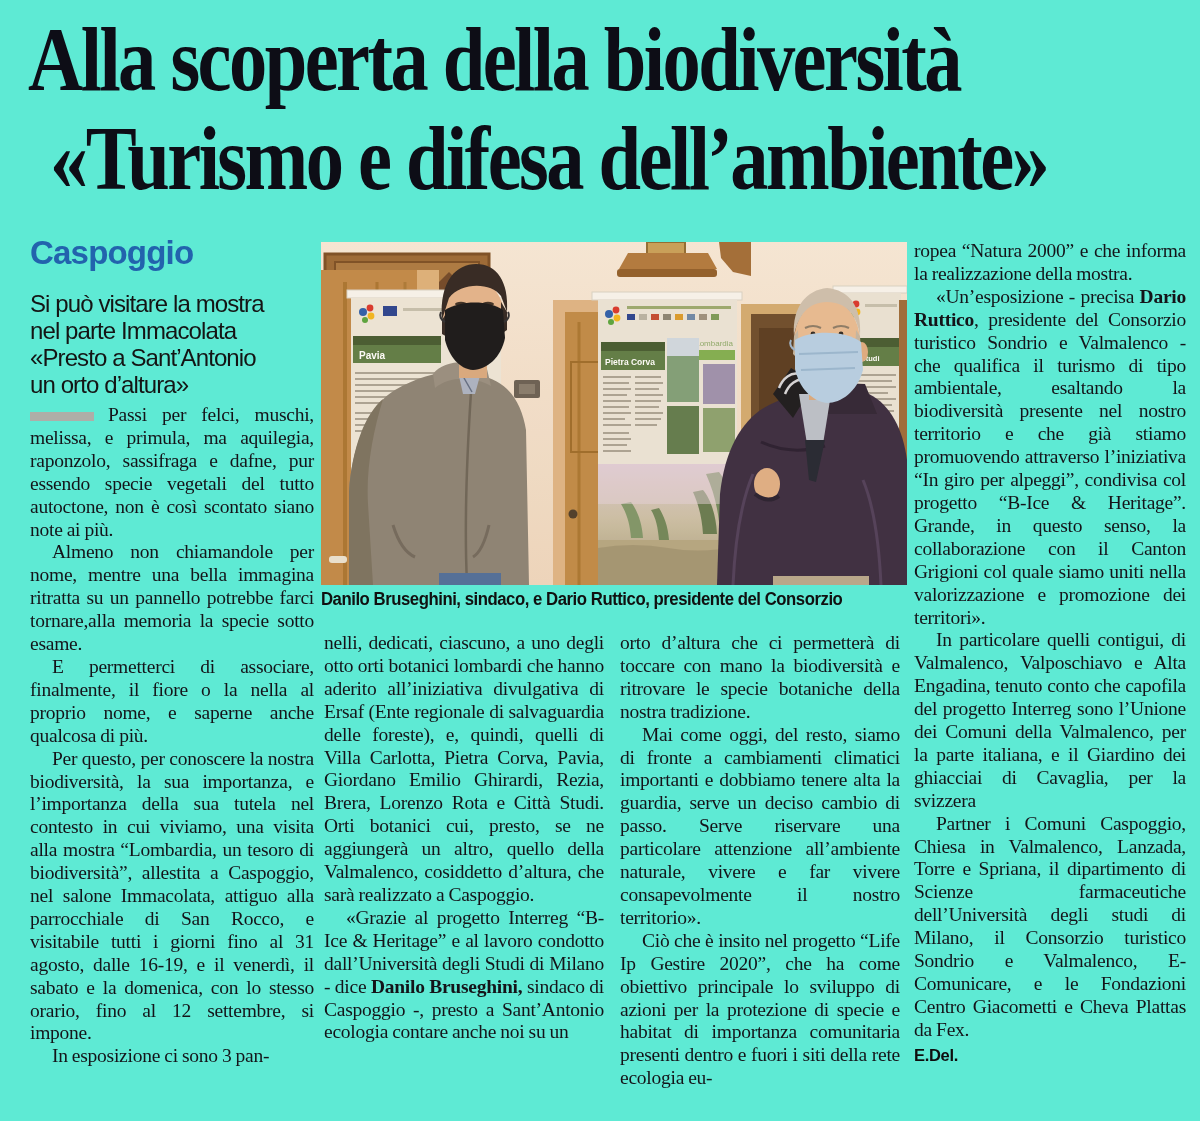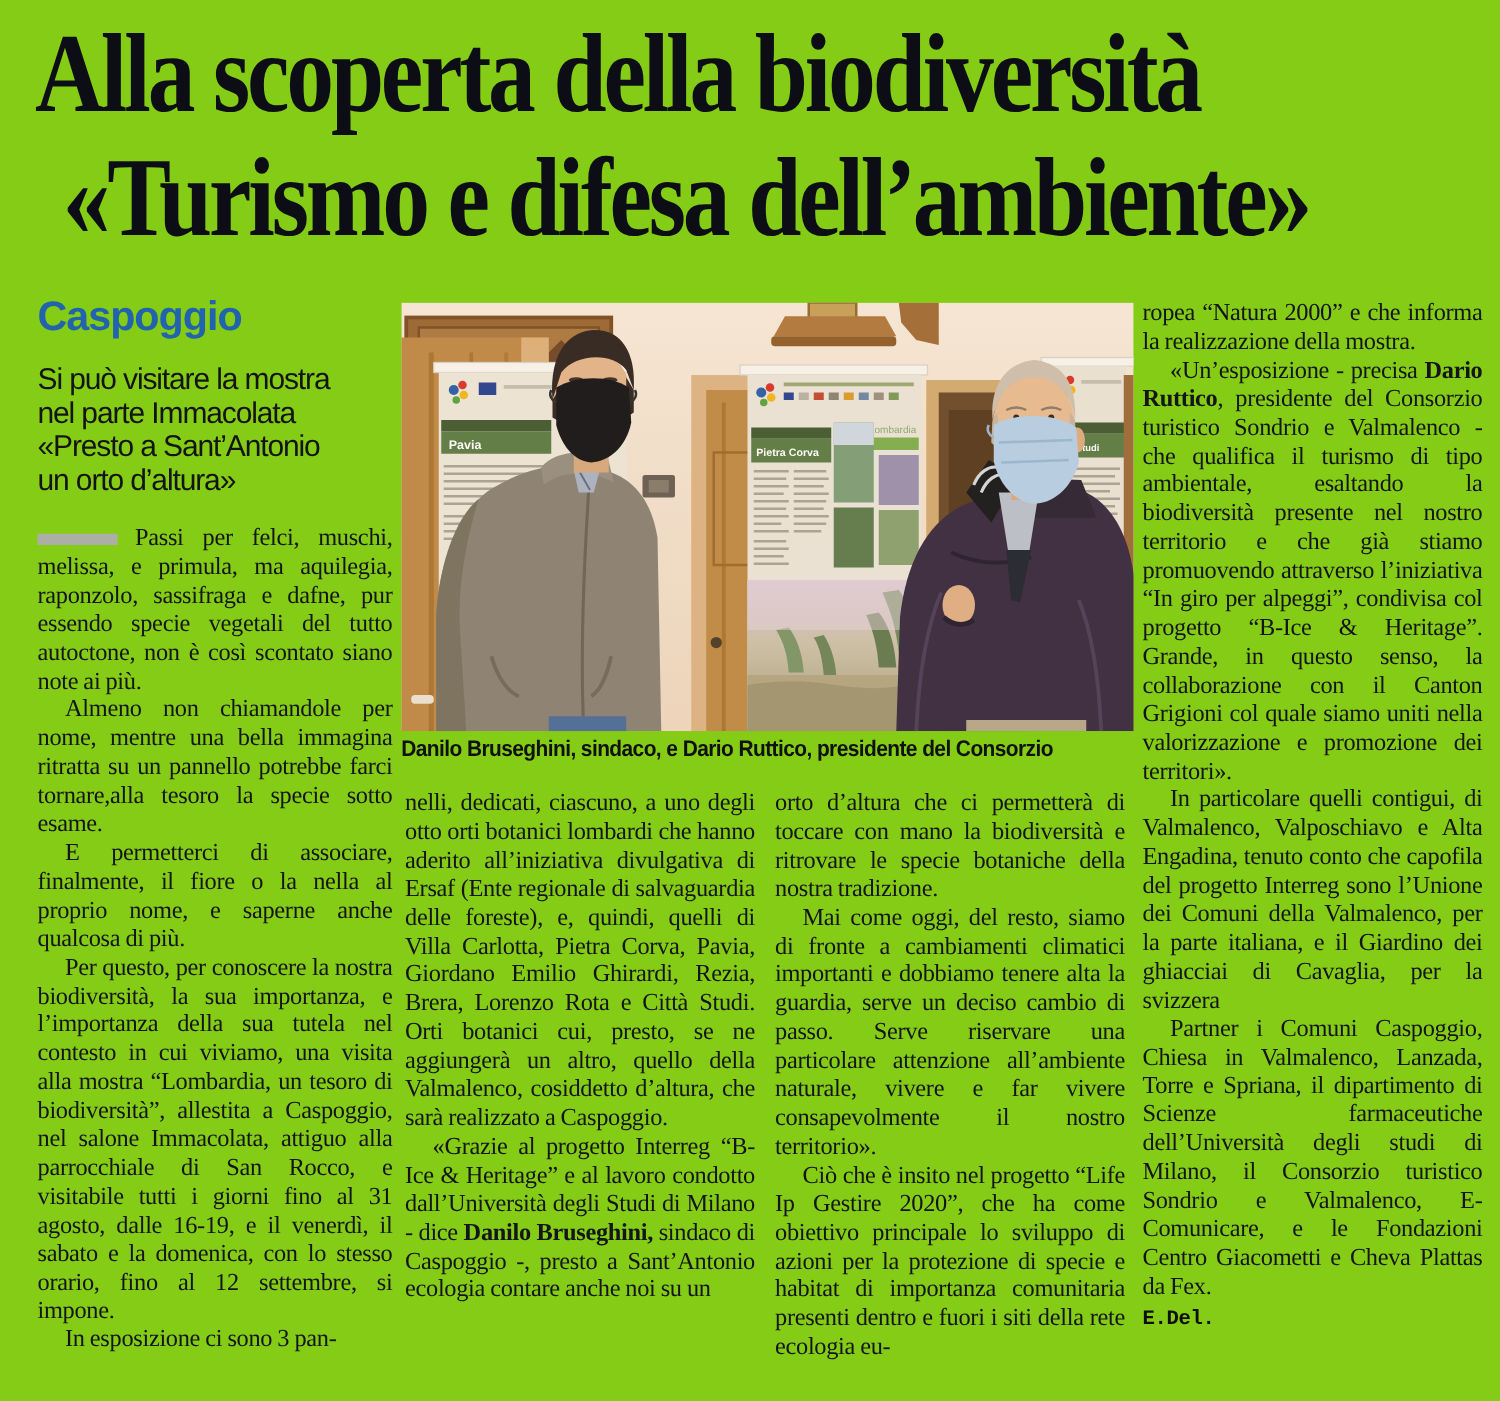--- a/index.html
+++ b/index.html
@@ -1,18 +1,18 @@
 <!DOCTYPE html>
 <html lang="it"><head>
 <meta charset="utf-8">
 <style>
   html,body{margin:0;padding:0;background:#e8e8e8;}
   .page{
     position:relative;width:1200px;height:1121px;margin:0 auto;
-    background:#84cc16;overflow:hidden;
+    background:#5eead4;overflow:hidden;
     font-family:"Liberation Serif",serif;color:#15151a;
   }
   
   .headline{position:absolute;top:10px;left:28px;width:1160px;}
   .h-line{
     font-family:"Liberation Serif",serif;font-weight:700;color:#0d0d16;
     font-size:90px;line-height:99px;letter-spacing:-3px;white-space:nowrap;
     transform:scaleX(.85);transform-origin:0 50%;
   }
   .h-line2{padding-left:26px;}
@@ -30,29 +30,29 @@
     transform:scaleX(.93);transform-origin:0 50%;
   }
   
   .col{
     position:absolute;font-size:19.5px;line-height:22.9px;text-align:justify;
     letter-spacing:-.25px;word-spacing:-.5px;color:#141419;
     hyphens:auto;-webkit-hyphens:auto;
   }
   .col p{margin:0;text-indent:22px;}
   .col p.cont,.col p.lead{text-indent:0;}
-  .col1{top:404px;left:30px;width:284px;margin-top:16px;}
+  .col1{top:404px;left:30px;width:284px;}
   .col2{top:632px;left:324px;width:280px;}
   .col3{top:632px;left:620px;width:280px;}
   .col4{top:240px;left:914px;width:272px;}
   .lead-marker{
     display:inline-block;width:64px;height:9px;background:#aeaea8;
     margin-right:14px;vertical-align:baseline;
   }
-  .sig{font-family:Liberation Mono, monospace;font-weight:700;font-size:16.5px;
+  .sig{font-family:Liberation Sans, sans-serif;font-weight:700;font-size:16.5px;
     letter-spacing:-.3px;color:#0e0e0e;margin-top:2px;}
   b{font-weight:700;}
 </style>
 </head>
 <body>
 
 <div class="page">
 
   <header class="headline">
     <div class="h-line">Alla scoperta della biodiversità</div>
@@ -300,21 +300,21 @@
 
       <rect x="0" y="0" width="586" height="343" fill="#f0b97a" opacity="0.06"></rect>
     </svg>
   </div>
 
   <div class="caption">Danilo Bruseghini, sindaco, e Dario Ruttico, presidente del Consorzio</div>
 
   <div class="col col1">
     <div>
         <p class="lead"><span class="lead-marker"></span><span>Passi per felci, muschi, melissa, e primula, ma aquilegia, raponzolo, sassifraga e dafne, pur essendo specie vegetali del tutto autoctone, non è così scontato siano note ai più.</span></p>
-        <p><span>Almeno non chiamandole per nome, mentre una bella immagina ritratta su un pannello potrebbe farci tornare,alla tesoro la specie sotto esame.</span></p>
+        <p><span>Almeno non chiamandole per nome, mentre una bella immagina ritratta su un pannello potrebbe farci tornare,alla memoria la specie sotto esame.</span></p>
         <p><span>E permetterci di associare, finalmente, il fiore o la nella al proprio nome, e saperne anche qualcosa di più.</span></p>
         <p><span>Per questo, per conoscere la nostra biodiversità, la sua importanza, e l’importanza della sua tutela nel contesto in cui viviamo, una visita alla mostra “Lombardia, un tesoro di biodiversità”, allestita a Caspoggio, nel salone Immacolata, attiguo alla parrocchiale di San Rocco, e visitabile tutti i giorni fino al 31 agosto, dalle 16-19, e il venerdì, il sabato e la domenica, con lo stesso orario, fino al 12 settembre, si impone.</span></p>
         <p><span>In esposizione ci sono 3 pan-</span></p>
       </div>
   </div>
   <div class="col col2">
     <div>
         <p class="cont"><span>nelli, dedicati, ciascuno, a uno degli otto orti botanici lombardi che hanno aderito all’iniziativa divulgativa di Ersaf (Ente regionale di salvaguardia delle foreste), e, quindi, quelli di Villa Carlotta, Pietra Corva, Pavia, Giordano Emilio Ghirardi, Rezia, Brera, Lorenzo Rota e Città Studi. Orti botanici cui, presto, se ne aggiungerà un altro, quello della Valmalenco, cosiddetto d’altura, che sarà realizzato a Caspoggio.</span></p>
         <p><span>«Grazie al progetto Interreg “B-Ice &amp; Heritage” e al lavoro condotto dall’Università degli Studi di Milano - dice </span><b>Danilo Bruseghini,</b><span> sindaco di Caspoggio -, presto a Sant’Antonio ecologia contare anche noi su un</span></p>
       </div>

